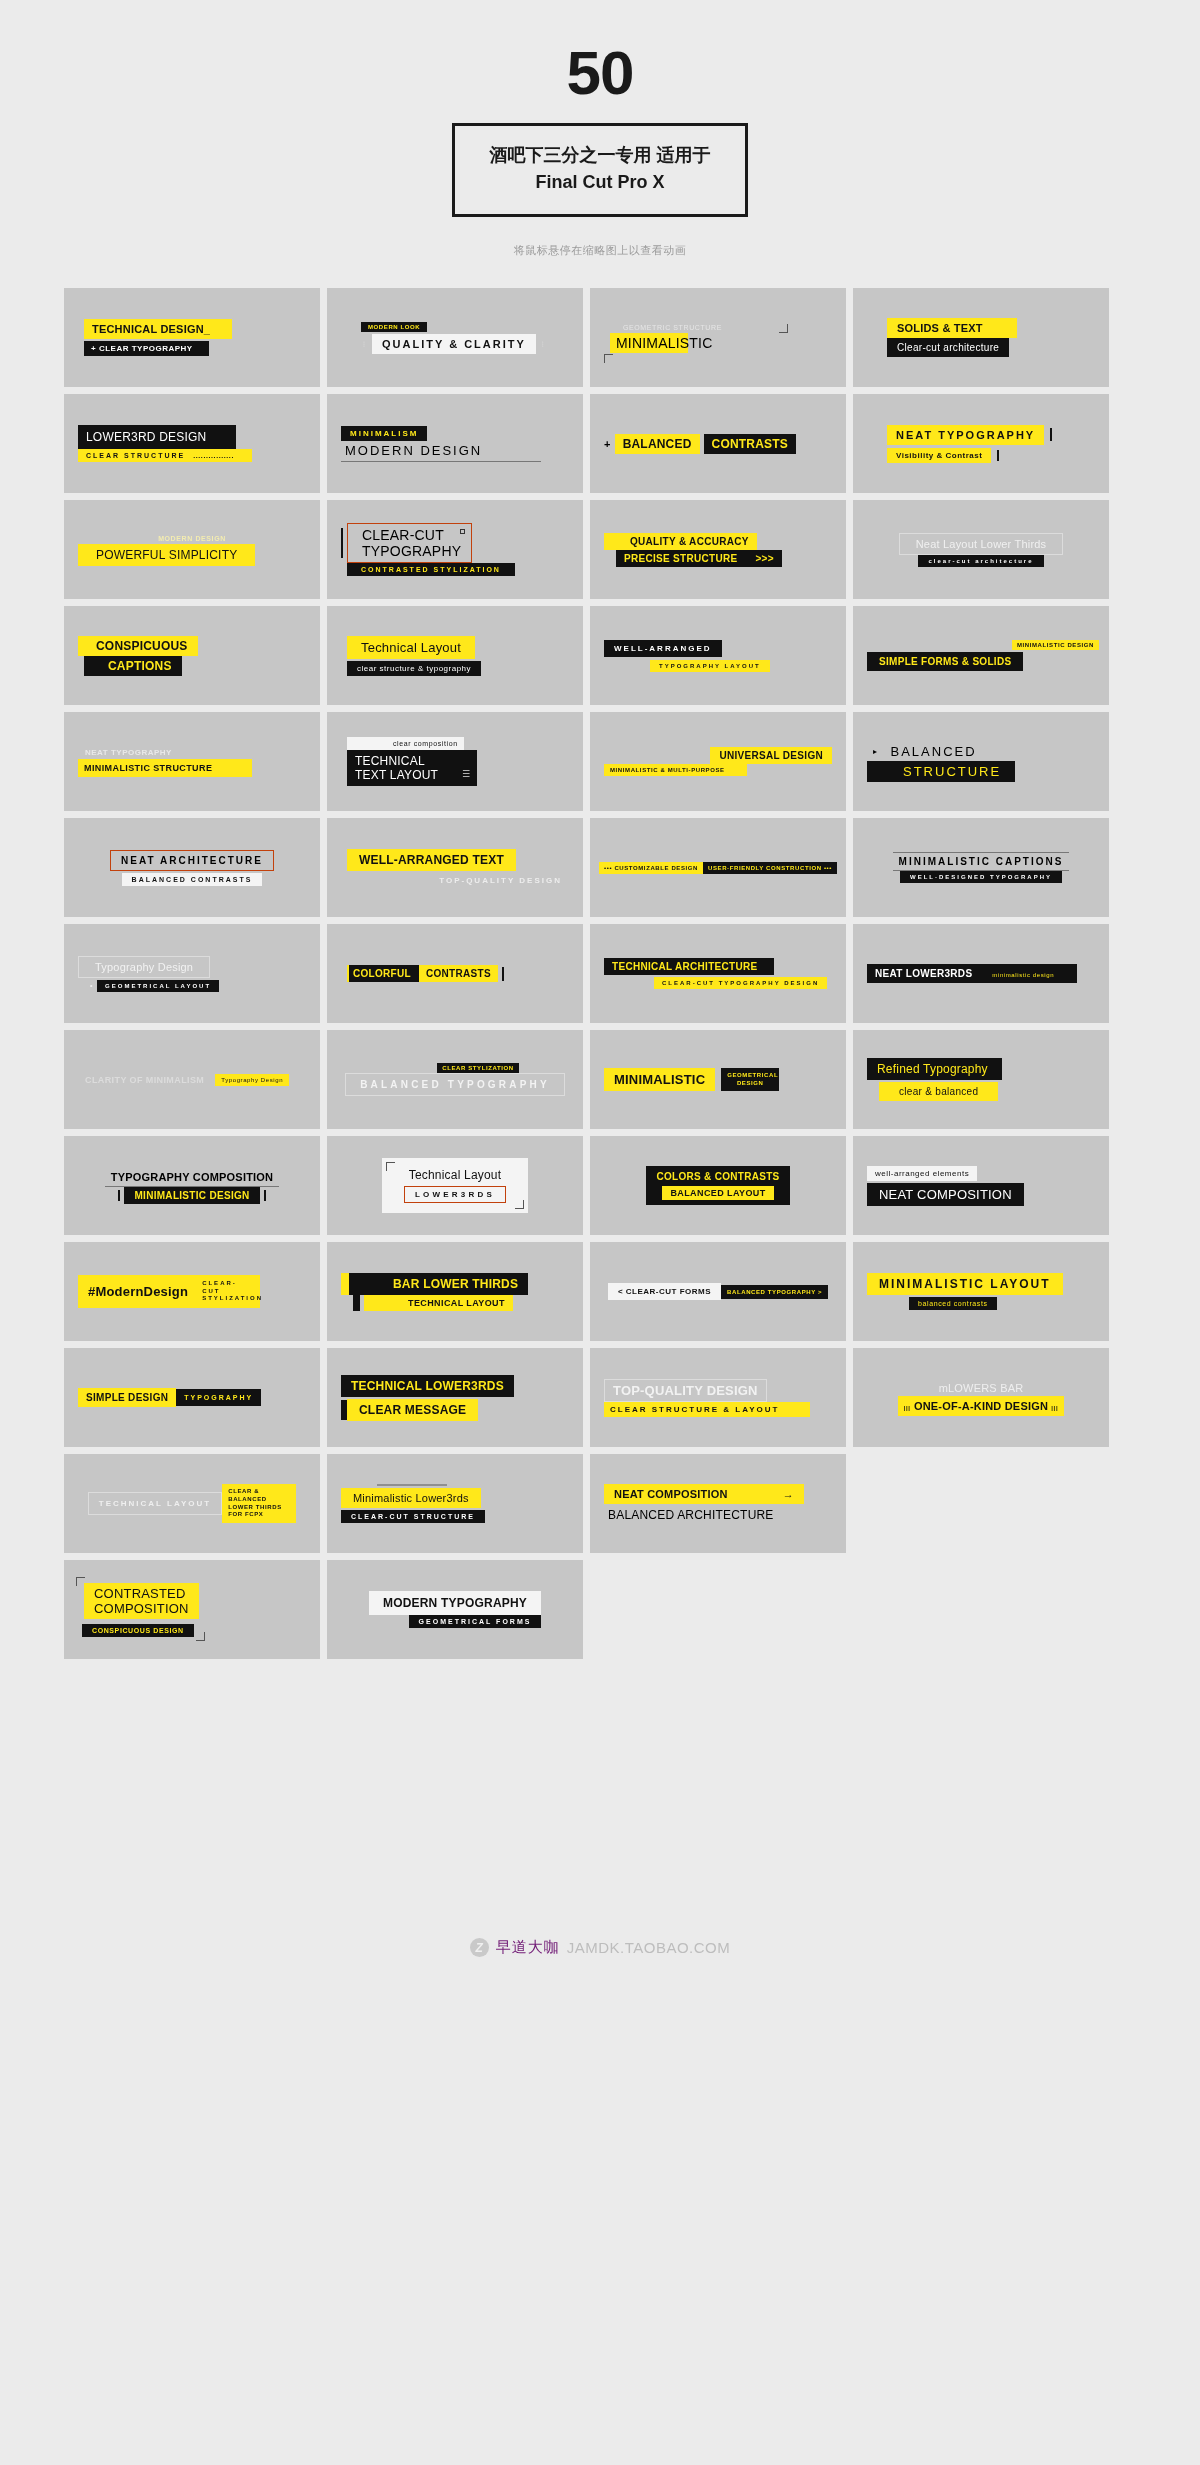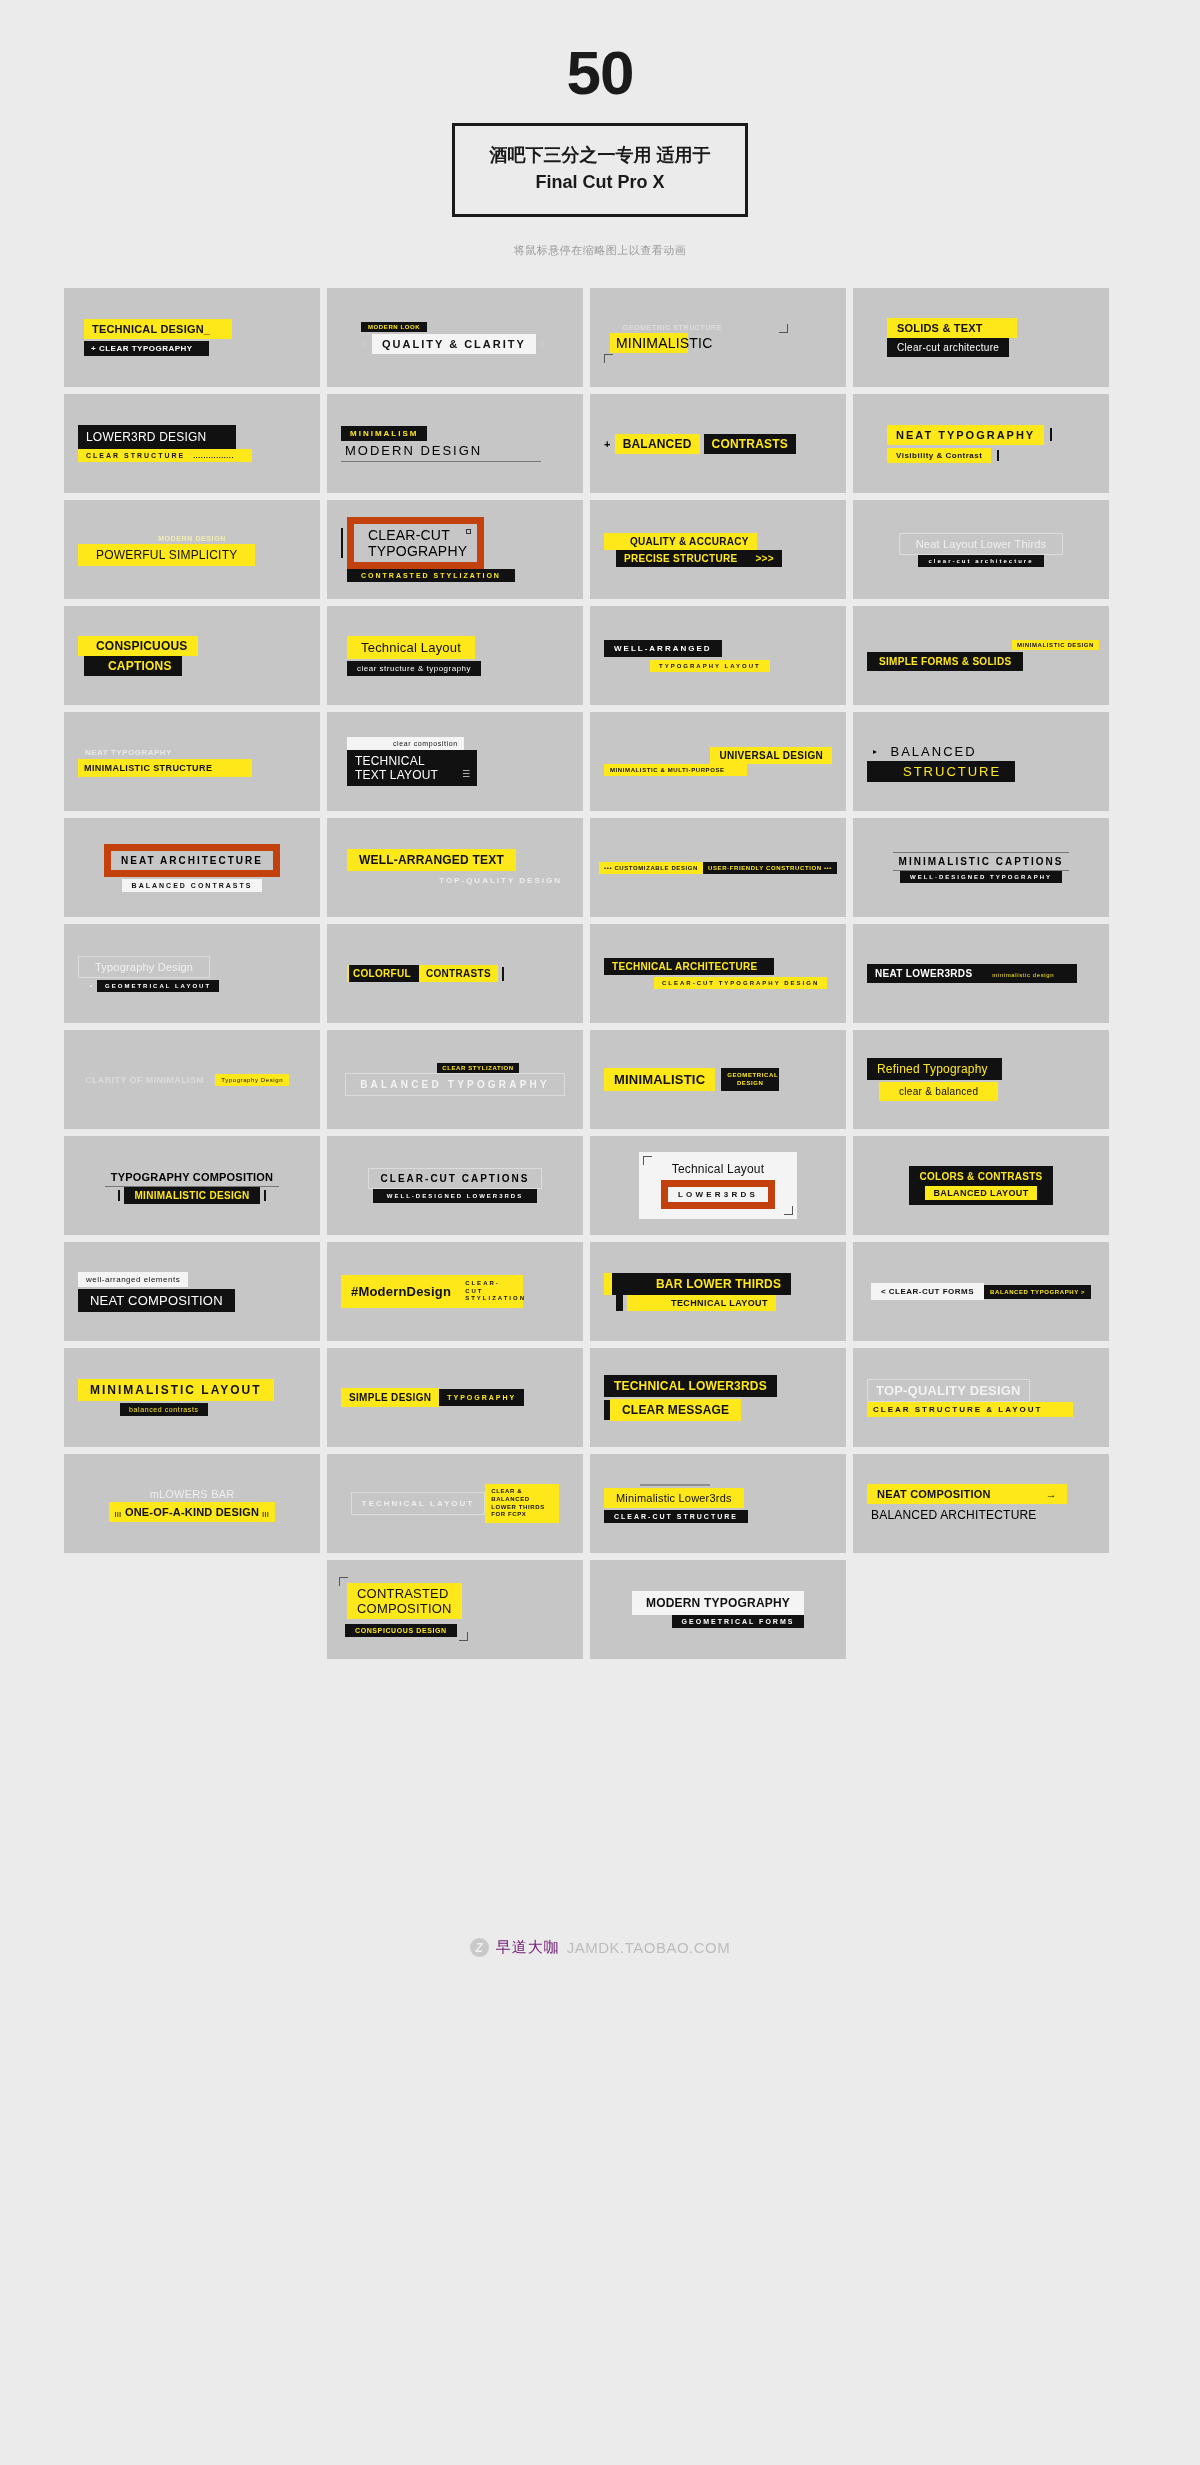--- a/index.html
+++ b/index.html
@@ -95,21 +95,21 @@
   .pl20 { padding-left: 20px; }
   .pl26 { padding-left: 26px; }
   .pl34 { padding-left: 34px; }
   .pr14 { padding-right: 14px; }
   .pr10 { padding-right: 10px; }
   .mt2 { margin-top: 2px; }
   .mt3 { margin-top: 3px; }
   .mt4 { margin-top: 4px; }
   .gap4 { gap: 4px; }
   .gap6 { gap: 6px; }
-  .box-out { border: 7px solid #c2410c; }
+  .box-out { border: 1px solid #c2410c; }
   .box-lite { border: 1px solid #dcdcdc; }
   .uline { border-bottom: 1px solid #777; }
   .oline { border-top: 1px solid #777; }
   .tick { display:inline-block; width:2px; height:13px; background:#111; }
   .dots { font-size: 6px; letter-spacing: 1px; }
 
   
   .brk {
     position: absolute; width: 9px; height: 9px;
   }
@@ -522,30 +522,20 @@
           <span class="chip t11 uline" style="padding:3px 6px">TYPOGRAPHY COMPOSITION</span>
         </div>
       <div class="rowline ctr gap4">
           <span class="tick" style="height:11px"></span>
           <span class="chip blky t10" style="padding:3px 10px">MINIMALISTIC DESIGN</span>
           <span class="tick" style="height:11px"></span>
         </div>
     </div>
   </div>
 
-  <div class="cell">
-    <div class="art">
-      <div class="rowline ctr">
-          <span class="chip t10 wide box-lite" style="padding:4px 12px">CLEAR-CUT CAPTIONS</span>
-        </div>
-      <div class="rowline ctr">
-          <span class="chip blk t6 wide" style="padding:4px 14px">WELL-DESIGNED LOWER3RDS</span>
-        </div>
-    </div>
-  </div>
 
   <div class="cell">
     <div class="art ctr" style="align-items:center">
       <div class="wht" style="padding:10px 22px;position:relative;text-align:center">
         <div class="t12 reg">Technical Layout</div>
         <div class="chip t8 wider box-out mt4" style="padding:3px 10px">LOWER3RDS</div>
         <span class="brk tl" style="left:4px;top:4px"></span>
         <span class="brk br" style="right:4px;bottom:4px"></span>
       </div>
     </div>

